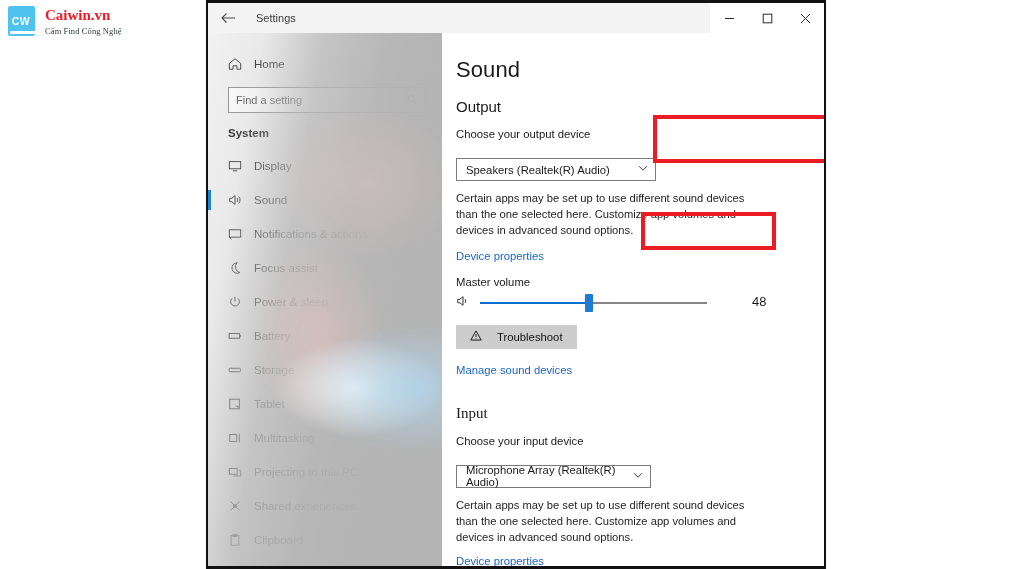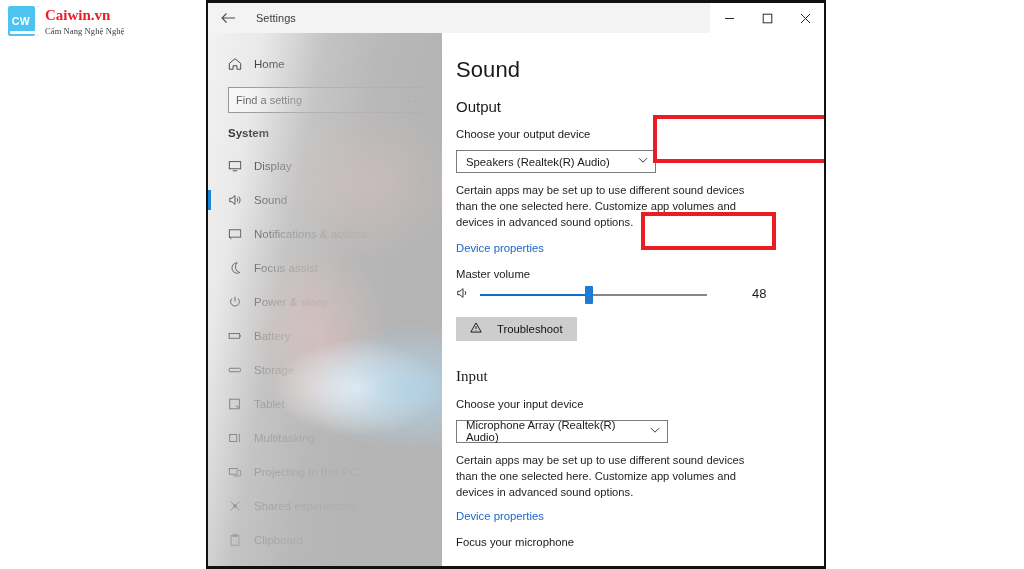--- a/index.html
+++ b/index.html
@@ -98,21 +98,21 @@
 
   
   #content {
     flex:1 1 auto; background:#ffffff; padding:24px 0 0 14px;
     overflow:hidden; position:relative;
   }
   h1#page-title { font-size:22px; font-weight:normal; color:#1a1a1a; letter-spacing:.1px; }
   h2.sec { font-size:15px; font-weight:normal; color:#1a1a1a; margin-top:15px; }
   .fieldlabel { font-size:11.3px; color:#1a1a1a; margin-top:13px; }
   .combo {
-    margin-top:10px; height:23px; border:1px solid #7a7a7a; background:#ffffff;
+    margin-top:18px; height:23px; border:1px solid #7a7a7a; background:#ffffff;
     display:inline-flex; align-items:center; padding:0 7px 0 9px; 
     font-size:11.3px; color:#1a1a1a;
   }
   .combo .chev { color:#3b3b3b; font-size:9px; line-height:1; }
   .note {
     font-size:11.2px; color:#242424; line-height:1.45; margin-top:9px;
     max-width:310px;
   }
   a.link { font-size:11.3px; color:#1a66c9; text-decoration:none; display:inline-block; }
 
@@ -144,21 +144,21 @@
 </style>
 </head>
 <body>
 
 <div id="brand">
   <div id="brand-mark">
     <span>CW</span>
   </div>
   <div id="brand-text">
     <div id="brand-title">Caiwin.vn</div>
-    <div id="brand-sub">Cẩm Nang Nghệ Nghệ</div>
+    <div id="brand-sub">Cẩm Find Công Nghệ</div>
   </div>
 </div>
 
 <div id="window">
 
   <div id="titlebar">
     <div id="back-btn">
       <svg width="15" height="12" viewBox="0 0 15 12" fill="none" stroke="currentColor" stroke-width="1.1">
         <path d="M14 6H1M5.5 1.5 1 6l4.5 4.5"></path>
       </svg>
@@ -373,26 +373,29 @@
       <div id="troubleshoot">
         <span class="warn">
           <svg width="12" height="11" viewBox="0 0 13 12" fill="none" stroke="currentColor" stroke-width="1">
               <path d="M6.5 1 12.2 11H.8z"></path>
               <path d="M6.5 4.6v3M6.5 9.1v.6"></path>
             </svg>
         </span>
         <span>Troubleshoot</span>
       </div>
 
+      <div style="margin-top:11px;">
+        <a class="link" href="#">Manage sound devices</a>
+      </div>
 
       
       <h2 class="sec" style="margin-top:27px;font-family:Liberation Serif, serif;">Input</h2>
 
       <div class="fieldlabel">Choose your input device</div>
-      <div class="combo" style="width:212px;">
+      <div class="combo" style="width:195px;">
         <span style="flex:1;">Microphone Array (Realtek(R) Audio)</span>
         <span class="chev">
           <svg width="10" height="7" viewBox="0 0 10 7" fill="none" stroke="currentColor" stroke-width="1">
               <path d="M1 1.2 5 5.2 9 1.2"></path>
             </svg>
         </span>
       </div>
 
       <div class="note">Certain apps may be set up to use different sound devices than the one selected here. Customize app volumes and devices in advanced sound options.</div>
 

